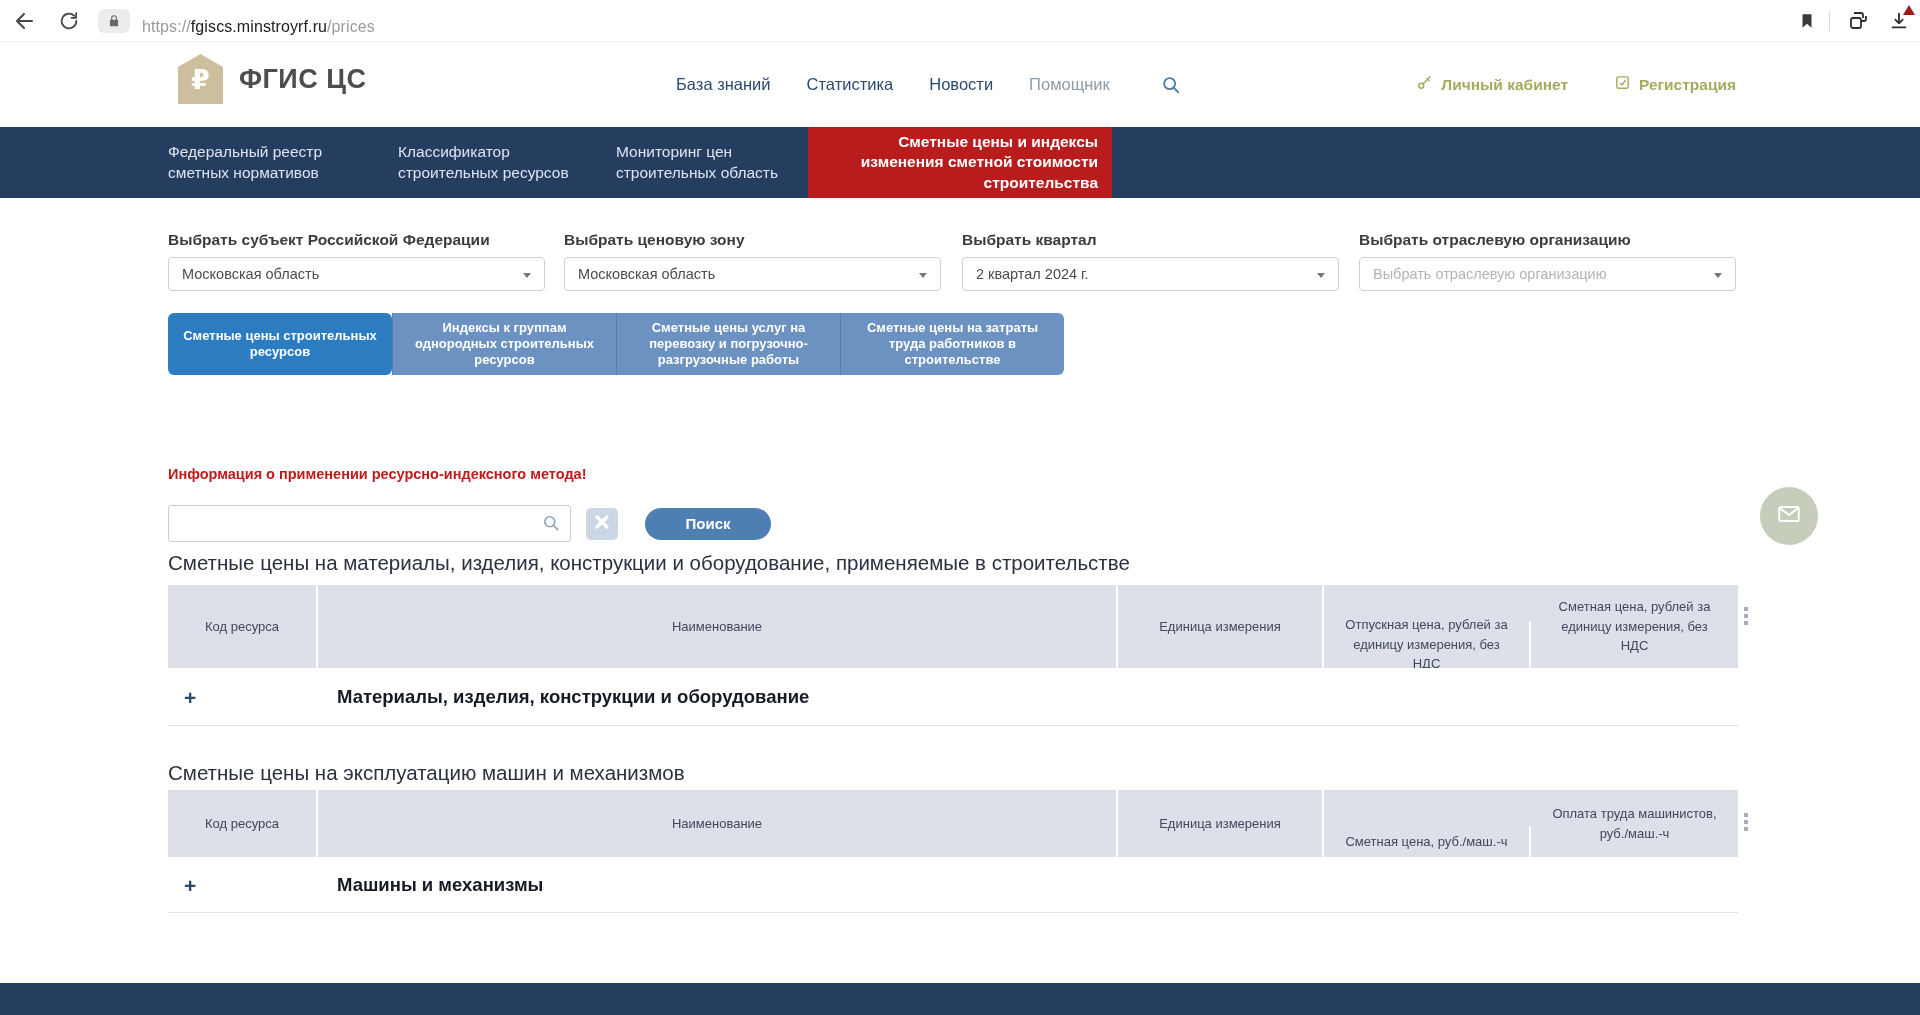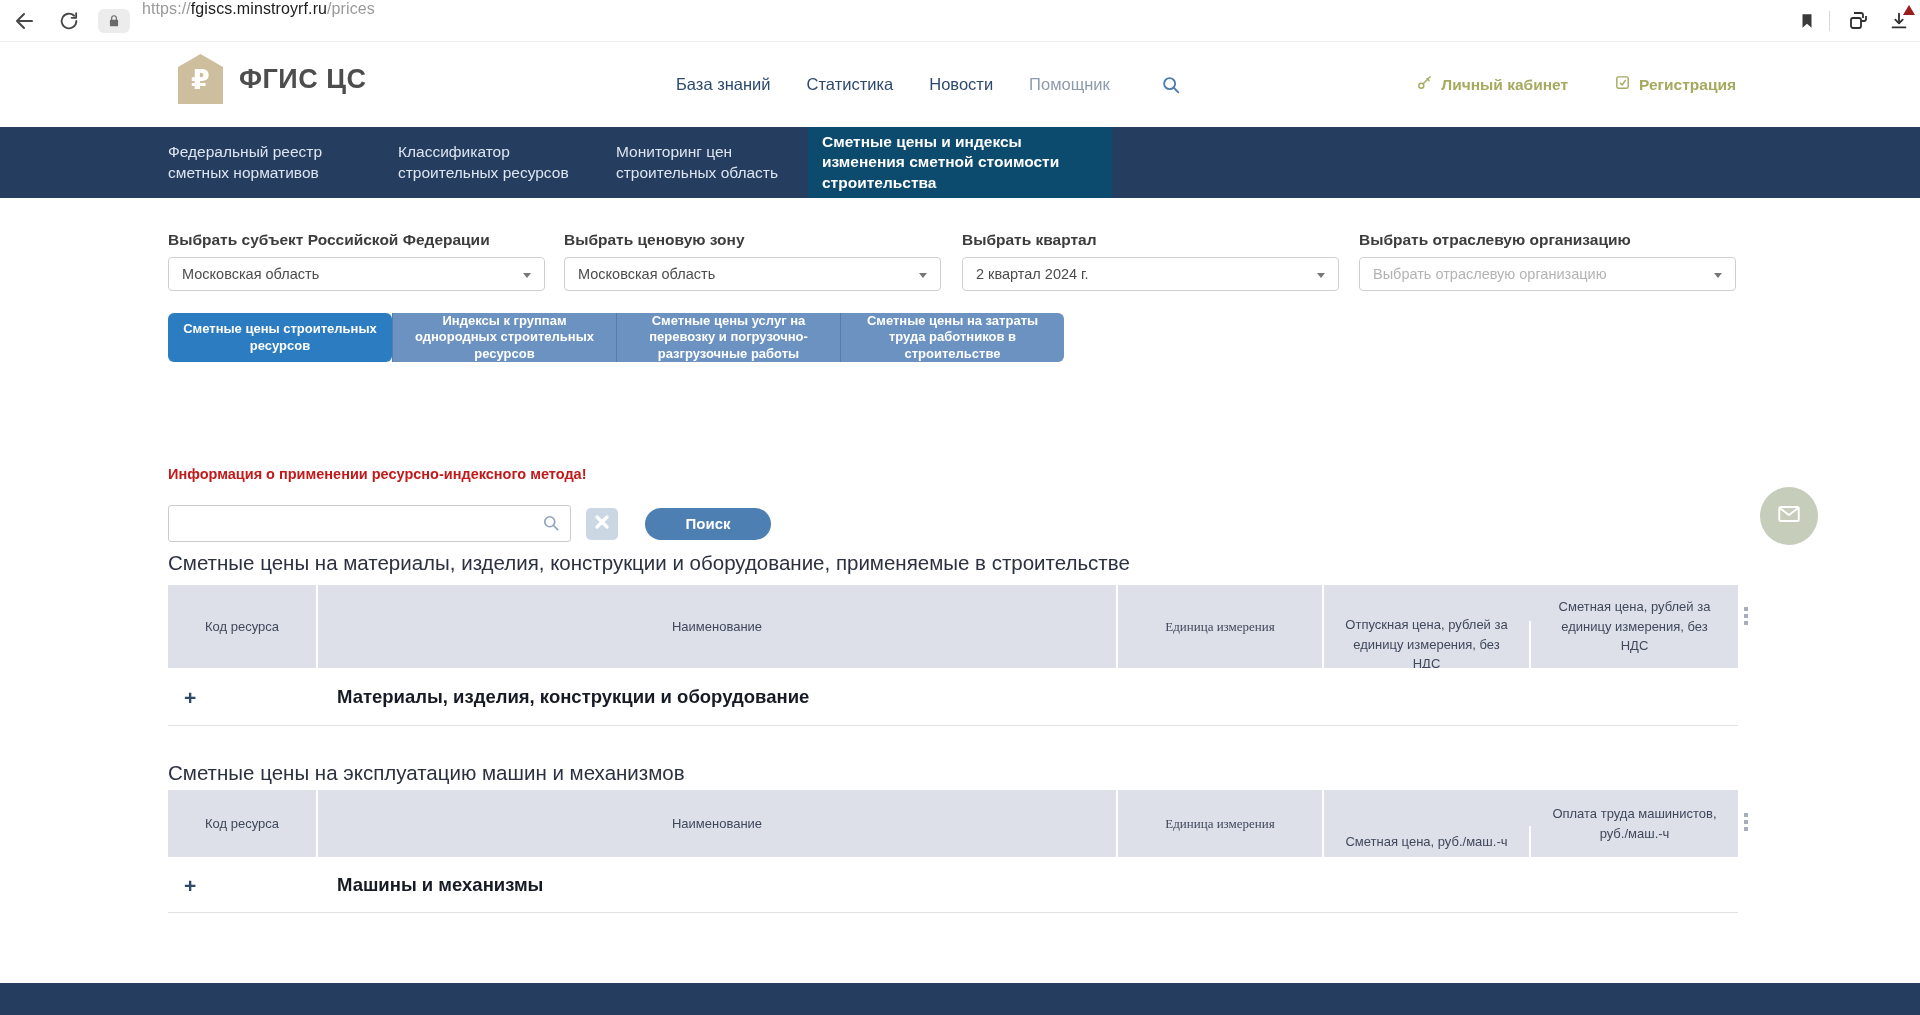--- a/index.html
+++ b/index.html
@@ -8,21 +8,21 @@
   .page { position:relative; width:1920px; height:1015px; background:#fff; overflow:hidden; }
 
   
   .browser-bar { position:absolute; left:0; top:0; width:1920px; height:42px; background:#fff;
                  border-bottom:1px solid #ededed; display:flex; align-items:center; }
   .bb-icon { display:flex; align-items:center; justify-content:center; cursor:pointer; }
   .bb-back { position:absolute; left:12px; top:8px; width:26px; height:26px; }
   .bb-reload { position:absolute; left:56px; top:8px; width:26px; height:26px; }
   .bb-lockchip { position:absolute; left:98px; top:9px; width:32px; height:24px; background:#ececec;
                  border-radius:6px; display:flex; align-items:center; justify-content:center; }
-  .bb-url { position:absolute; left:142px; top:0; font-size:16px; letter-spacing:.1px; white-space:nowrap; }
+  .bb-url { position:absolute; left:142px; top:18px; font-size:16px; letter-spacing:.1px; white-space:nowrap; }
   .bb-url .dim { color:#9a9a9a; }
   .bb-url .host { color:#202020; }
   .bb-bookmark { position:absolute; left:1795px; top:9px; width:24px; height:24px; }
   .bb-sep { position:absolute; left:1829px; top:11px; width:1px; height:20px; background:#d9d9d9; }
   .bb-panels { position:absolute; left:1845px; top:8px; width:26px; height:26px; }
   .bb-download { position:absolute; left:1886px; top:8px; width:26px; height:26px; }
   .corner-mark { position:absolute; width:0; height:0; }
   .corner-top { left:1903px; top:5px; border-left:6px solid transparent; border-right:6px solid transparent; border-bottom:10px solid #9b1c1c; }
   .corner-bottom { left:1903px; top:1001px; border-left:6px solid transparent; border-right:6px solid transparent; border-top:10px solid #9b1c1c; }
 
@@ -41,34 +41,34 @@
   .account { position:absolute; right:184px; top:0; height:85px; display:flex; align-items:center; gap:46px; }
   .acct-link { display:flex; align-items:center; gap:8px; color:#a5aa5e; font-size:15.5px; font-weight:bold; cursor:pointer; white-space:nowrap; }
 
   
   .main-nav { position:absolute; left:0; top:127px; width:1920px; height:71px; background:#253d5f; }
   .mn-tab { position:absolute; top:0; height:71px; display:flex; flex-direction:column; justify-content:center;
             color:#dde5f2; font-size:15.5px; line-height:1.32; cursor:pointer; }
   .mn-tab1 { left:168px; width:212px; }
   .mn-tab2 { left:398px; width:205px; }
   .mn-tab3 { left:616px; width:175px; }
-  .mn-tab-active { left:808px; width:304px; background:#0c4a6e; color:#fff; font-weight:bold; padding:0 14px; }
+  .mn-tab-active { left:808px; width:304px; background:#b91c1c; color:#fff; font-weight:bold; padding:0 14px;text-align:right; }
 
   
   .filter { position:absolute; top:231px; width:377px; }
   .f1 { left:168px; } .f2 { left:564px; } .f3 { left:962px; } .f4 { left:1359px; }
   .filter-label { font-size:15.5px; font-weight:bold; color:#3c3c3c; margin-bottom:8px; white-space:nowrap; }
   .select-box { position:relative; height:34px; border:1px solid #cfcfcf; border-radius:4px; background:#fff;
                 display:flex; align-items:center; padding:0 30px 0 13px; font-size:14.5px; color:#4c4c4c; cursor:pointer; }
   .select-box .ph { color:#b3b3b3; }
   .select-caret { position:absolute; right:13px; top:15px; width:0; height:0;
                   border-left:4.5px solid transparent; border-right:4.5px solid transparent; border-top:5.5px solid #777; }
 
   
-  .price-tabs { position:absolute; left:168px; top:313px; width:896px; height:49px; display:flex; border-radius:6px; }
+  .price-tabs { position:absolute; left:168px; top:313px; width:896px; height:62px; display:flex; border-radius:6px; }
   .ptab { width:224px; height:100%; display:flex; align-items:center; justify-content:center; text-align:center;
           background:#6b92c1; color:#fff; font-size:13px; font-weight:bold; line-height:1.25; padding:4px 14px; cursor:pointer; }
   .ptab + .ptab { border-left:1px solid rgba(30,55,90,.25); }
   .ptab.active { background:#2b7cc1; border-radius:6px; border-left:none; }
   .ptab:last-child { border-top-right-radius:6px; border-bottom-right-radius:6px; }
 
   
   .dl-row { position:absolute; left:168px; top:412px; display:flex; gap:12px; }
   .dl-btn { height:37px; background:#5e89bb; border:none; border-radius:4px; color:#fff; font-size:13.5px; font-weight:bold;
             display:flex; align-items:center; gap:16px; padding:0 24px 0 16px; cursor:pointer;
@@ -91,21 +91,21 @@
   .section-title { position:absolute; left:168px; font-size:20.5px; color:#2b3140; white-space:nowrap; }
   .st1 { top:551px; } .st2 { top:761px; }
 
   .table { position:absolute; left:168px; width:1570px; }
   .tbl1 { top:585px; } .tbl2 { top:790px; }
   .thead { display:flex; background:#dde0e9; }
   .thead1 { height:83px; } .thead2 { height:67px; }
   .th { display:flex; align-items:center; justify-content:center; text-align:center;
         font-size:13px; color:#40485c; line-height:1.5; padding:0 16px; border-right:2px solid #fff; }
   .th:last-child { border-right:none; }
-  .c-code { width:150px; } .c-name { width:800px; } .c-unit { width:206px;font-family:Liberation Serif, serif; } .c-p1 { width:207px;margin-top:36px; } .c-p2 { width:207px; }
+  .c-code { width:150px; } .c-name { width:800px; } .c-unit { width:206px; } .c-p1 { width:207px;margin-top:36px; } .c-p2 { width:207px; }
   .group-row { position:relative; background:#fff; border-bottom:1px solid #e2e2e2; cursor:pointer; }
   .gr1 { height:58px; } .gr2 { height:56px; }
   .plus-icon { position:absolute; left:16px; top:50%; transform:translateY(-50%); font-size:21px; font-weight:bold; color:#2e4a68; line-height:1; }
   .group-label { position:absolute; left:169px; top:50%; transform:translateY(-50%); font-size:18.5px; font-weight:bold; color:#151a24; white-space:nowrap; }
   .col-menu { position:absolute; left:1744px; display:flex; flex-direction:column; gap:3px; cursor:pointer; }
   .cm1 { top:607px; } .cm2 { top:813px; }
   .col-menu i { width:4px; height:4px; background:#a7adba; display:block; }
 
   
   .feedback-btn { position:absolute; left:1760px; top:487px; width:58px; height:58px; border-radius:50%;

